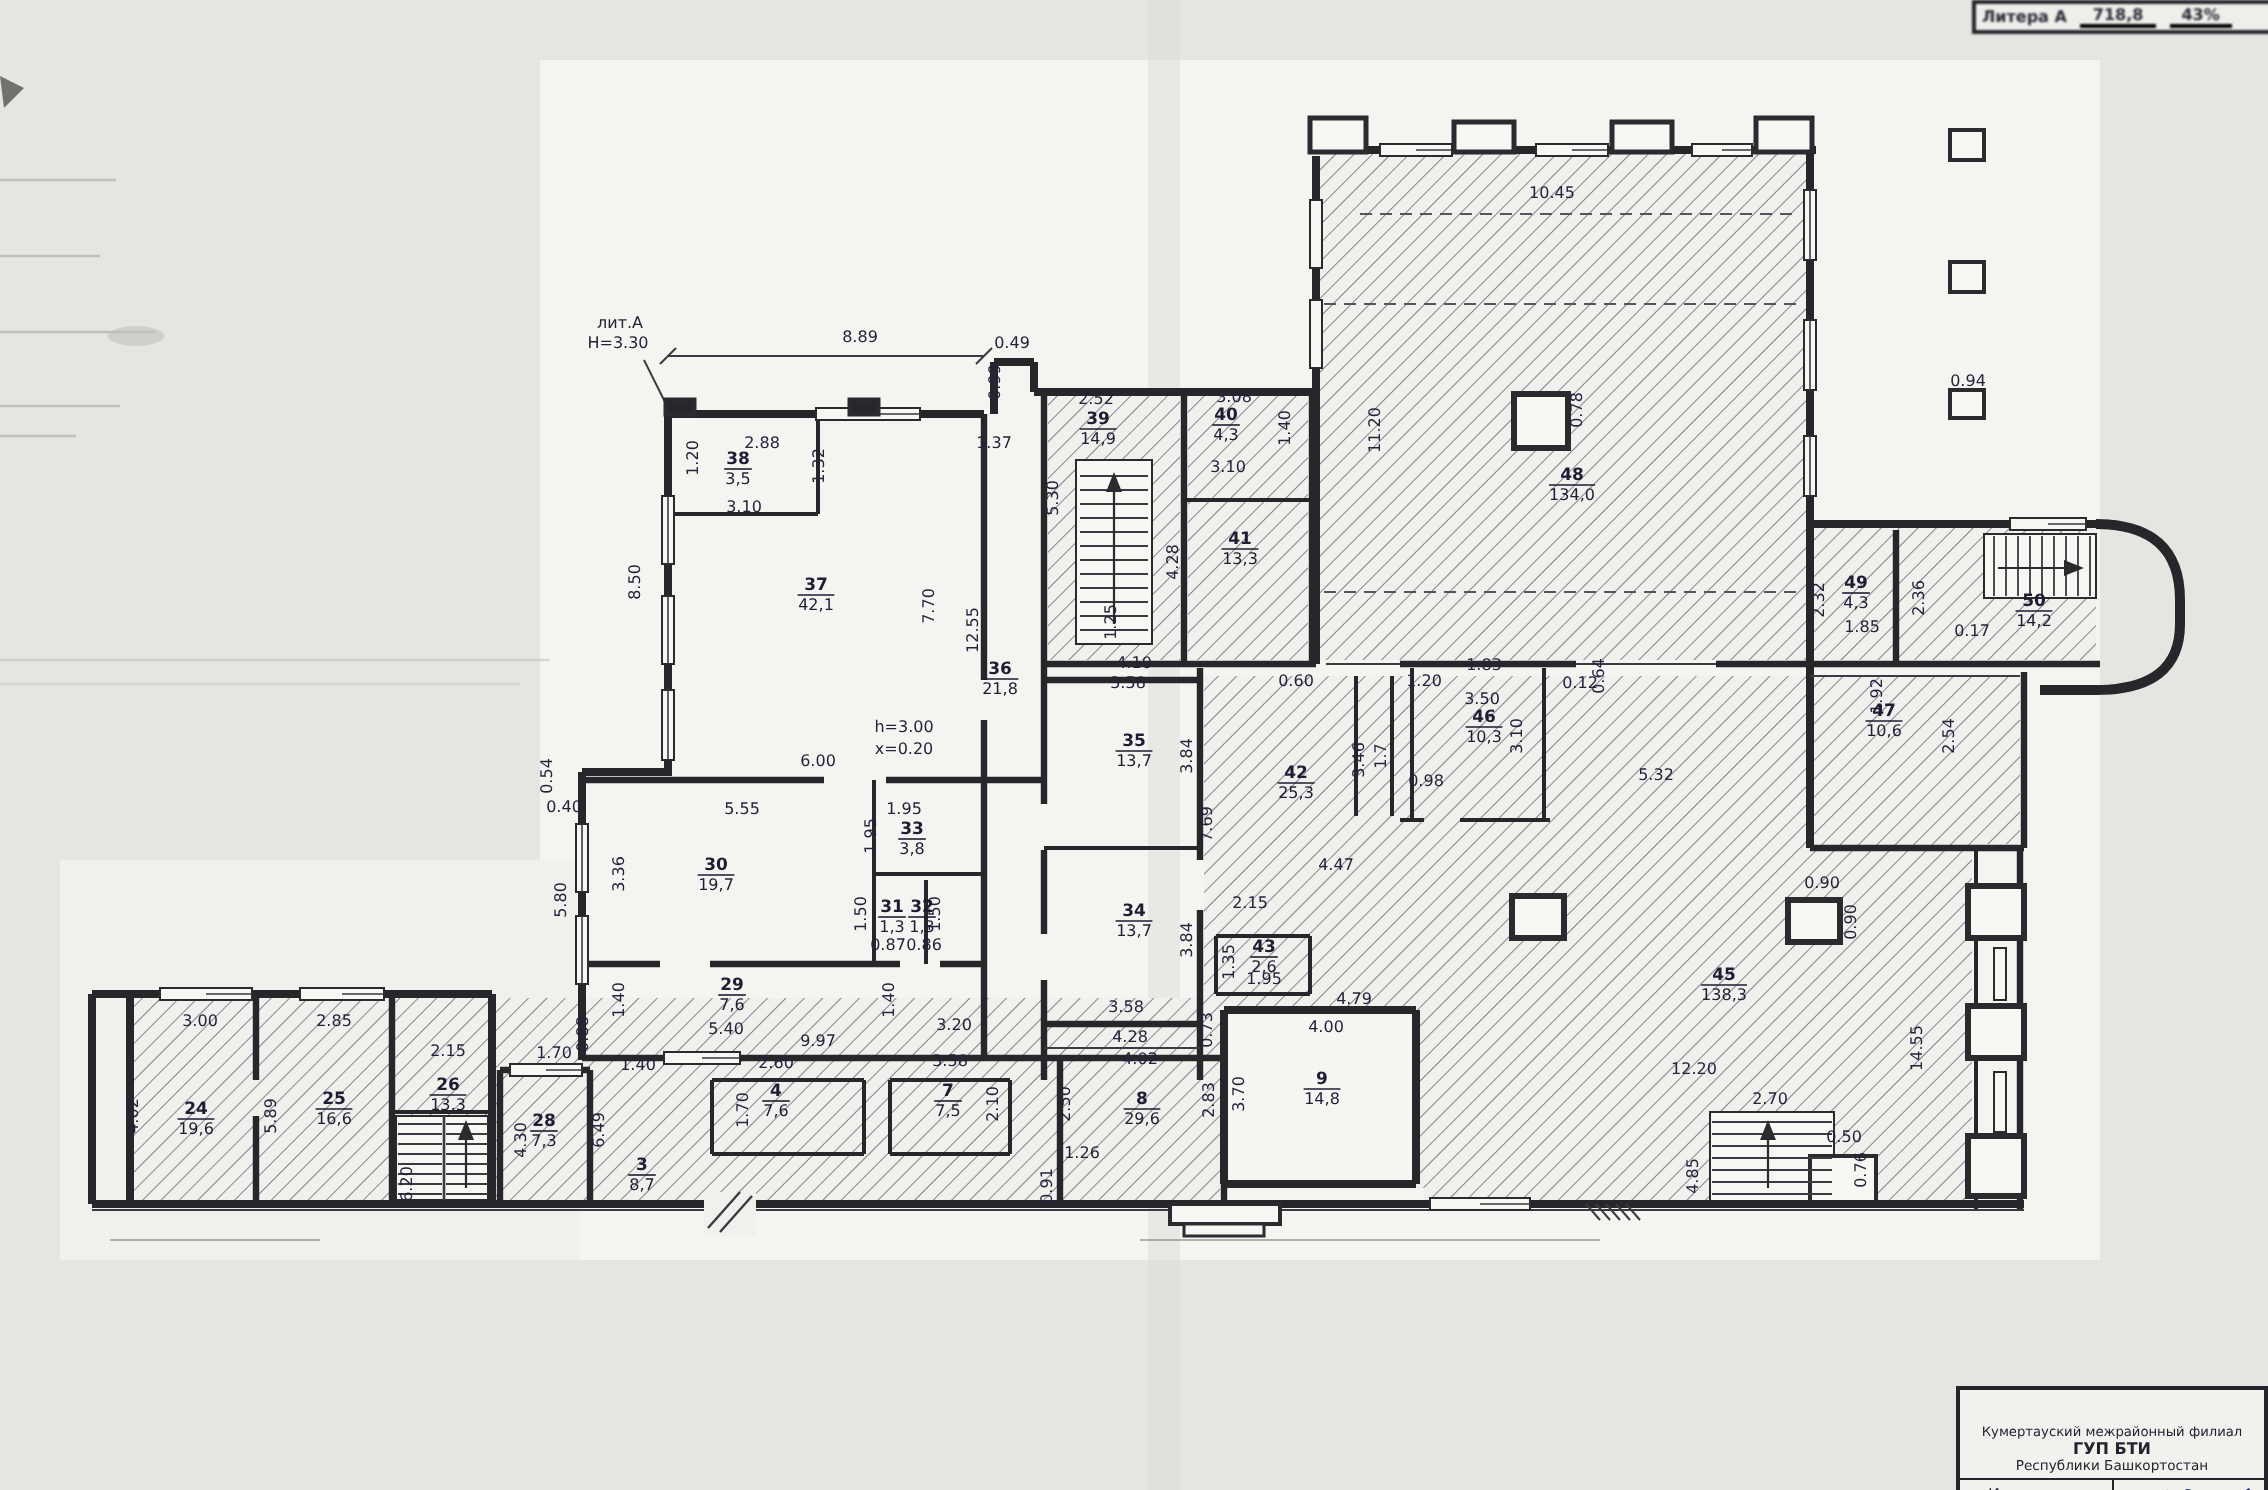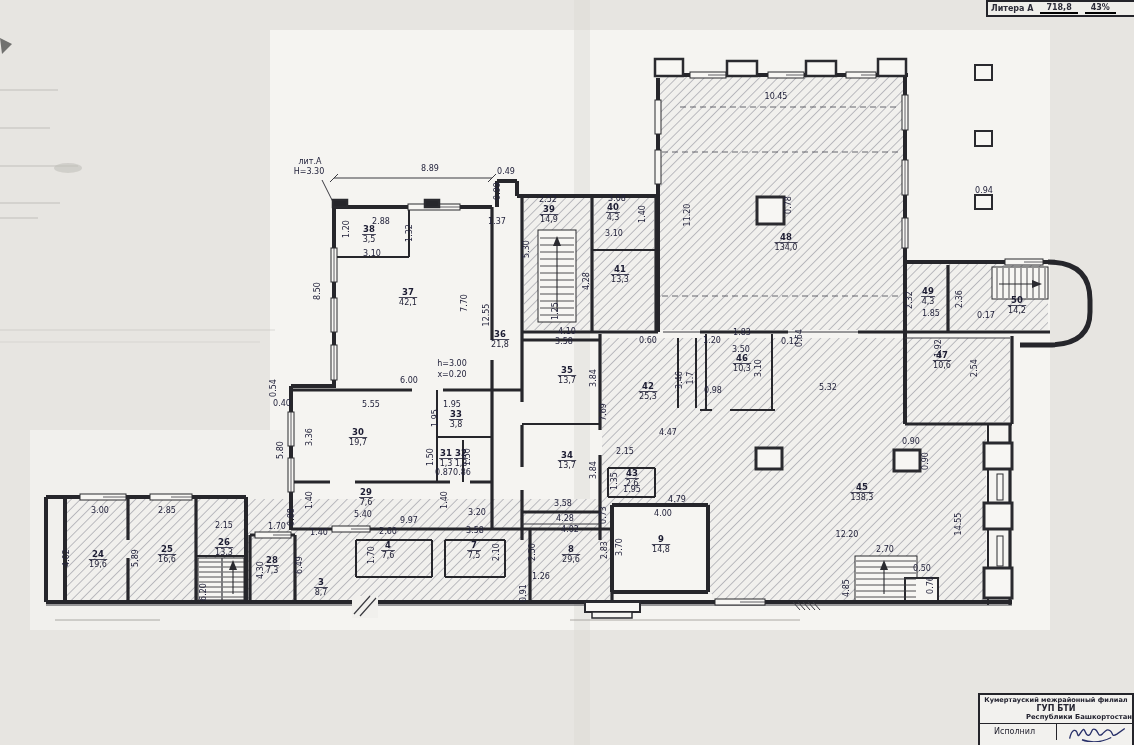--- a/index.html
+++ b/index.html
@@ -16,23 +16,23 @@
   .hatch{fill:url(#hp);stroke:none;}
   .whitebox{fill:#f7f6f3;stroke:#2a2a2f;}
   .scanline{stroke:#b9b7b2;fill:none;}
   #litera-strip{position:absolute;left:986px;top:0;width:146px;height:13px;
      border:2px solid #24242a;background:#efeeea;display:flex;align-items:center;
      gap:7px;padding:0 3px;font-size:8px;font-weight:bold;color:#2c2c38;
      filter:blur(0.4px);white-space:nowrap;overflow:hidden;}
   #litera-strip .val{border-bottom:2px solid #000000;padding:0 6px;}
   #title-block{position:absolute;left:978px;top:693px;width:152px;height:52px;
      border:2px solid #24242a;background:#f2f1ee;color:#232330;overflow:hidden;}
-  #title-block .r1{font-size:6.6px;font-weight:bold;text-align:center;margin-top:1px;}
+  #title-block .r1{font-size:6.6px;font-weight:normal;text-align:center;margin-top:17px;}
   #title-block .r2{font-size:8px;font-weight:bold;text-align:center;}
-  #title-block .r3{font-size:6.8px;font-weight:bold;text-align:right;
+  #title-block .r3{font-size:6.8px;font-weight:normal;text-align:center;
      border-bottom:1.5px solid #24242a;padding-bottom:2px;}
   #title-block .row{display:flex;height:16px;}
   #title-block .cell-label{width:62px;border-right:1.5px solid #24242a;
      font-size:8px;padding:3px 0 0 14px;}
   #title-block .cell-sig{flex:1;position:relative;}
 </style>
 </head>
 <body>
 
 <div id="stage">

